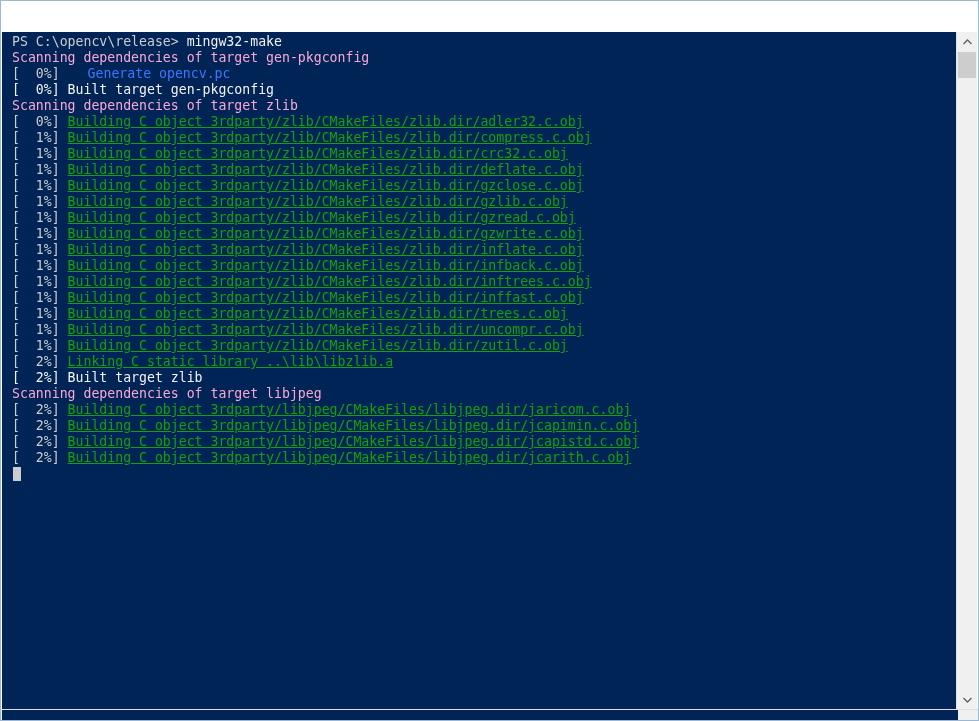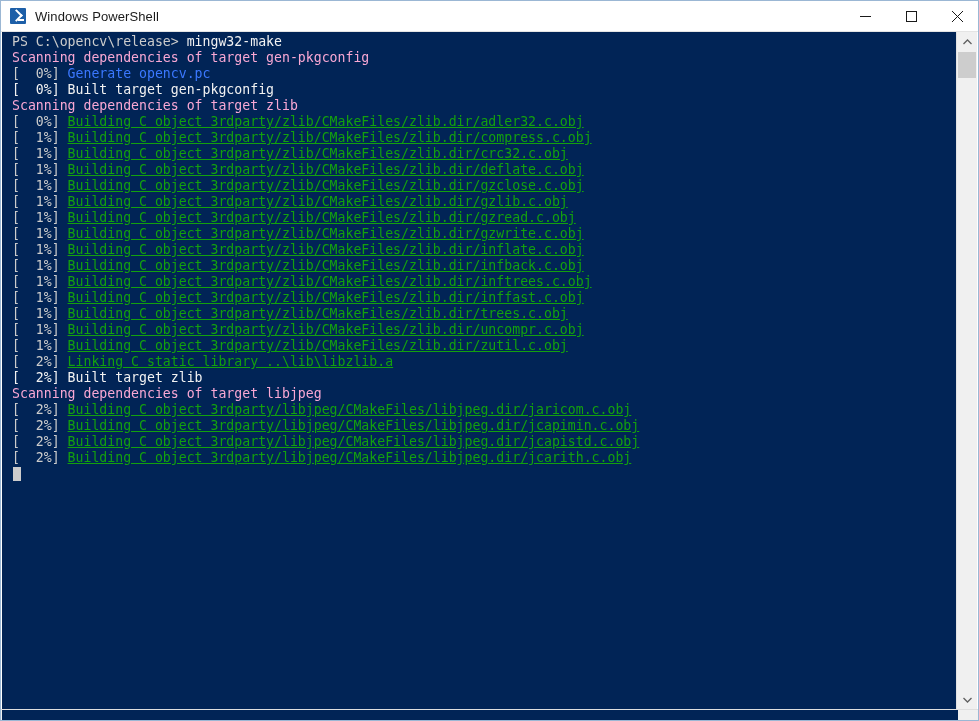--- a/index.html
+++ b/index.html
@@ -102,21 +102,21 @@
     letter-spacing: 0px;
   }
   .line {
     height: 16px;
     white-space: pre;
   }
   .c-white   { color: #cccccc; }
   .c-bright  { color: #f2f2f2; }
   .c-green   { color: #13a10e; text-decoration: underline; }
   .c-magenta { color: #f9a8d4; }
-  .c-blue    { color: #3b78ff; }
+  .c-blue    { color: #3b78ff; margin-left: 20px; }
 
   .cursor {
     display: inline-block;
     width: 8px;
     height: 14px;
     background: #cccccc;
     vertical-align: -3px;
     margin-left: 1px;
   }
 
@@ -177,45 +177,20 @@
     left: 1px; top: 0;
     width: 956px; height: 10px;
     background: #012456;
   }
 </style>
 </head>
 <body>
 
 <div class="window">
 
-  <div class="titlebar">
-    <div class="app-icon">
-      <div class="chev"></div>
-      <div class="underscore"></div>
-    </div>
-    <div class="title-text">Windows PowerShell</div>
-    <div class="titlebar-spacer"></div>
-
-    <div class="winbtn">
-      <svg width="11" height="11" viewBox="0 0 11 11">
-        <line x1="0" y1="5.5" x2="11" y2="5.5" stroke="#1a1a1a" stroke-width="1"></line>
-      </svg>
-    </div>
-    <div class="winbtn">
-      <svg width="11" height="11" viewBox="0 0 11 11">
-        <rect x="0.5" y="0.5" width="10" height="10" fill="none" stroke="#1a1a1a" stroke-width="1"></rect>
-      </svg>
-    </div>
-    <div class="winbtn">
-      <svg width="11" height="11" viewBox="0 0 11 11">
-        <line x1="0" y1="0" x2="11" y2="11" stroke="#1a1a1a" stroke-width="1"></line>
-        <line x1="11" y1="0" x2="0" y2="11" stroke="#1a1a1a" stroke-width="1"></line>
-      </svg>
-    </div>
-  </div>
 
   <div class="console">
     <div class="term" id="term"><div class="line"><span class="c-white">PS C:\opencv\release&gt; </span><span class="c-bright">mingw32-make</span></div><div class="line"><span class="c-magenta">Scanning dependencies of target gen-pkgconfig</span></div><div class="line"><span class="c-white">[  0%] </span><span class="c-blue">Generate opencv.pc</span></div><div class="line"><span class="c-bright">[  0%] Built target gen-pkgconfig</span></div><div class="line"><span class="c-magenta">Scanning dependencies of target zlib</span></div><div class="line"><span class="c-white">[  0%] </span><span class="c-green">Building C object 3rdparty/zlib/CMakeFiles/zlib.dir/adler32.c.obj</span></div><div class="line"><span class="c-white">[  1%] </span><span class="c-green">Building C object 3rdparty/zlib/CMakeFiles/zlib.dir/compress.c.obj</span></div><div class="line"><span class="c-white">[  1%] </span><span class="c-green">Building C object 3rdparty/zlib/CMakeFiles/zlib.dir/crc32.c.obj</span></div><div class="line"><span class="c-white">[  1%] </span><span class="c-green">Building C object 3rdparty/zlib/CMakeFiles/zlib.dir/deflate.c.obj</span></div><div class="line"><span class="c-white">[  1%] </span><span class="c-green">Building C object 3rdparty/zlib/CMakeFiles/zlib.dir/gzclose.c.obj</span></div><div class="line"><span class="c-white">[  1%] </span><span class="c-green">Building C object 3rdparty/zlib/CMakeFiles/zlib.dir/gzlib.c.obj</span></div><div class="line"><span class="c-white">[  1%] </span><span class="c-green">Building C object 3rdparty/zlib/CMakeFiles/zlib.dir/gzread.c.obj</span></div><div class="line"><span class="c-white">[  1%] </span><span class="c-green">Building C object 3rdparty/zlib/CMakeFiles/zlib.dir/gzwrite.c.obj</span></div><div class="line"><span class="c-white">[  1%] </span><span class="c-green">Building C object 3rdparty/zlib/CMakeFiles/zlib.dir/inflate.c.obj</span></div><div class="line"><span class="c-white">[  1%] </span><span class="c-green">Building C object 3rdparty/zlib/CMakeFiles/zlib.dir/infback.c.obj</span></div><div class="line"><span class="c-white">[  1%] </span><span class="c-green">Building C object 3rdparty/zlib/CMakeFiles/zlib.dir/inftrees.c.obj</span></div><div class="line"><span class="c-white">[  1%] </span><span class="c-green">Building C object 3rdparty/zlib/CMakeFiles/zlib.dir/inffast.c.obj</span></div><div class="line"><span class="c-white">[  1%] </span><span class="c-green">Building C object 3rdparty/zlib/CMakeFiles/zlib.dir/trees.c.obj</span></div><div class="line"><span class="c-white">[  1%] </span><span class="c-green">Building C object 3rdparty/zlib/CMakeFiles/zlib.dir/uncompr.c.obj</span></div><div class="line"><span class="c-white">[  1%] </span><span class="c-green">Building C object 3rdparty/zlib/CMakeFiles/zlib.dir/zutil.c.obj</span></div><div class="line"><span class="c-white">[  2%] </span><span class="c-green">Linking C static library ..\lib\libzlib.a</span></div><div class="line"><span class="c-bright">[  2%] Built target zlib</span></div><div class="line"><span class="c-magenta">Scanning dependencies of target libjpeg</span></div><div class="line"><span class="c-white">[  2%] </span><span class="c-green">Building C object 3rdparty/libjpeg/CMakeFiles/libjpeg.dir/jaricom.c.obj</span></div><div class="line"><span class="c-white">[  2%] </span><span class="c-green">Building C object 3rdparty/libjpeg/CMakeFiles/libjpeg.dir/jcapimin.c.obj</span></div><div class="line"><span class="c-white">[  2%] </span><span class="c-green">Building C object 3rdparty/libjpeg/CMakeFiles/libjpeg.dir/jcapistd.c.obj</span></div><div class="line"><span class="c-white">[  2%] </span><span class="c-green">Building C object 3rdparty/libjpeg/CMakeFiles/libjpeg.dir/jcarith.c.obj</span></div><div class="line"><span class="cursor"></span></div></div>
   </div>
 
   <div class="scrollbar">
     <div class="sb-arrow up">
       <svg width="9" height="6" viewBox="0 0 9 6">
         <path d="M0.5 5 L4.5 1 L8.5 5" fill="none" stroke="#606060" stroke-width="1.3"></path>
       </svg>

